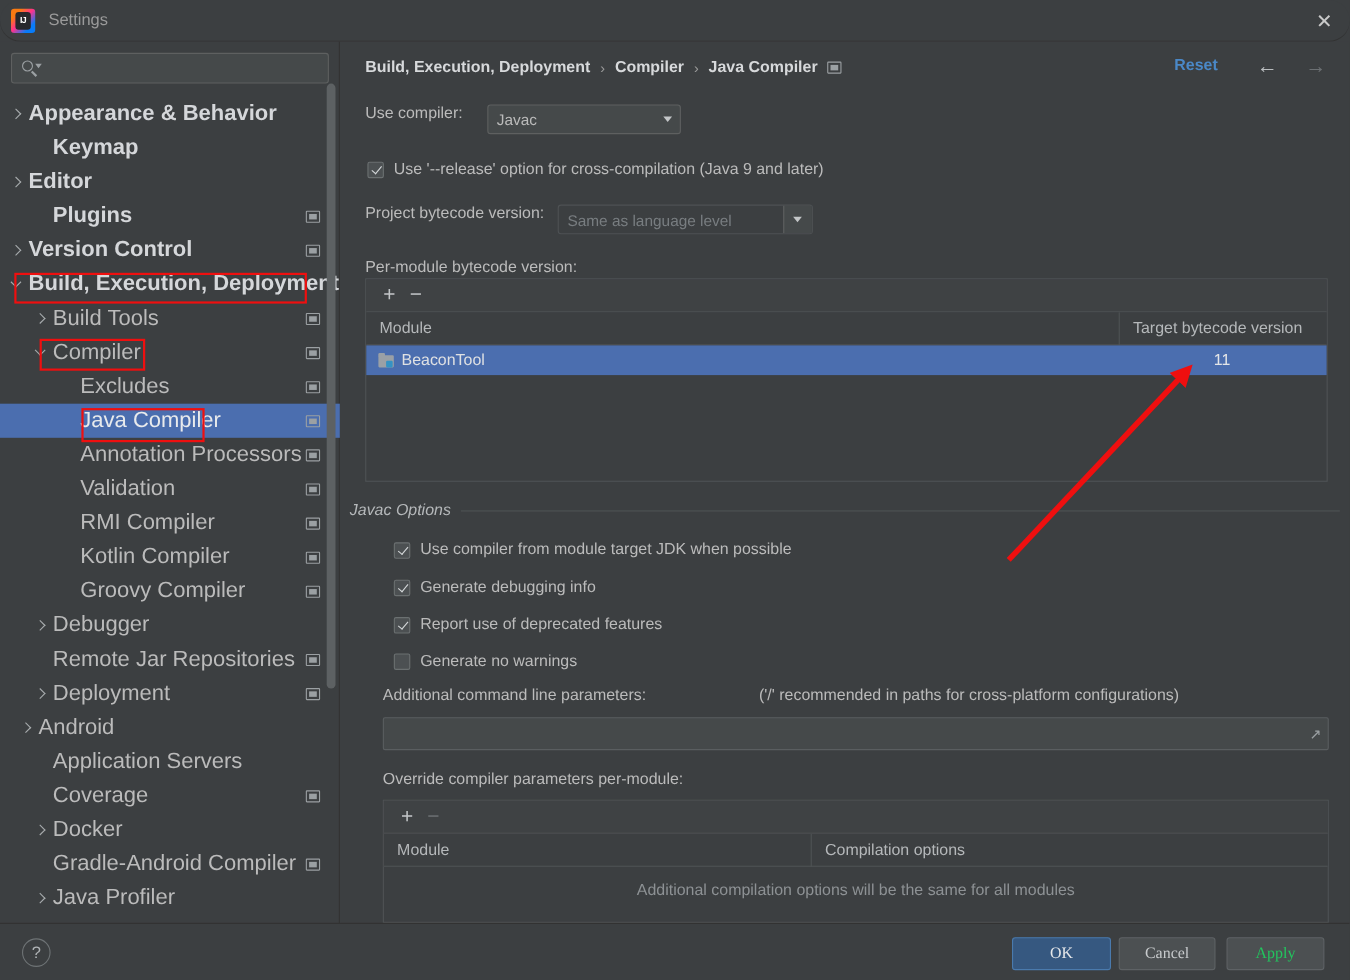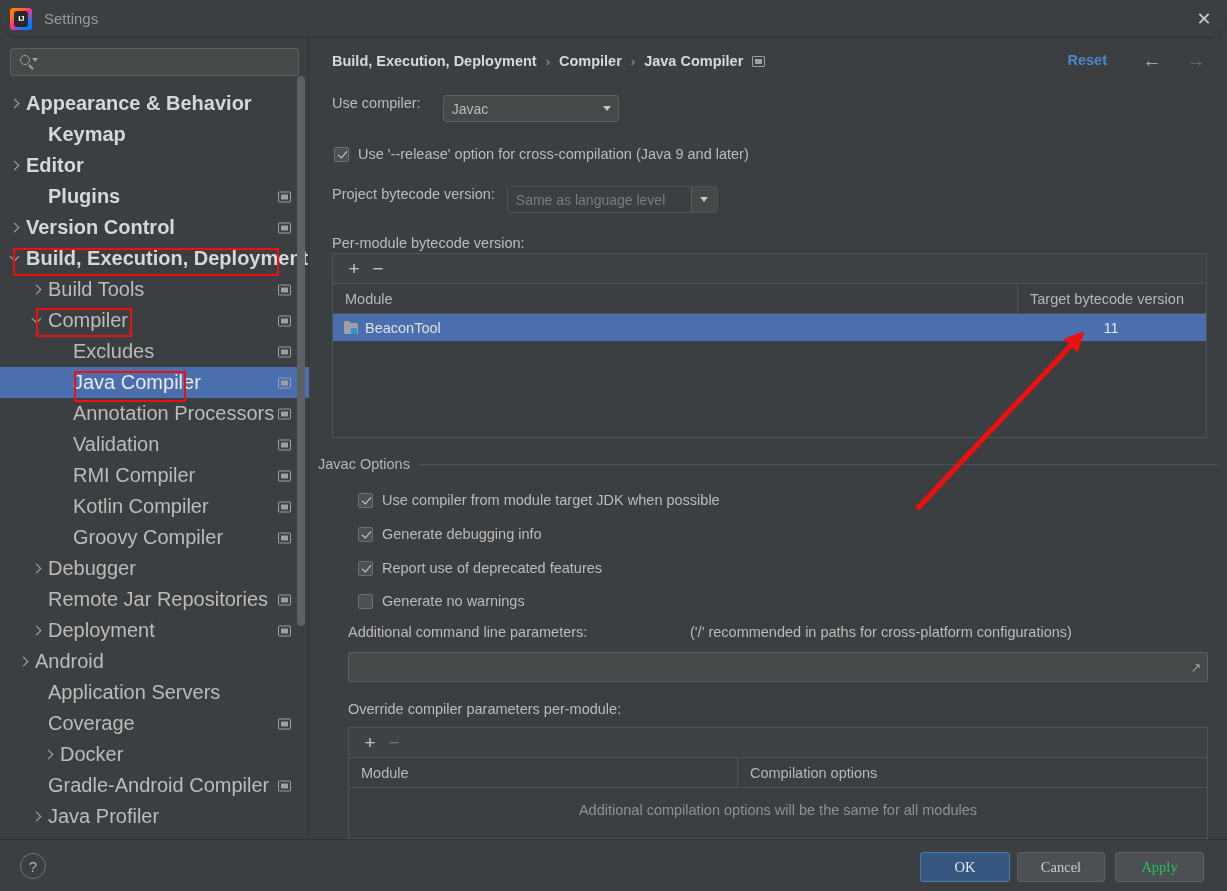--- a/index.html
+++ b/index.html
@@ -175,21 +175,21 @@
   .tr .folder-icon .f2 { position: absolute; left: 0; top: 0; width: 6px; height: 3px;
     background: #9aa0a6; border-radius: 1px 1px 0 0; }
   .tr .folder-icon .f3 { position: absolute; left: 7px; top: 7px; width: 6px; height: 6px;
     background: #3592c4; border-radius: 1px; }
   .tr .cell-name { padding-left: 6px; color: #dfe1e3; font-size: 14.5px; }
   .tr .cell-val { position: absolute; right: 0; width: 190px; text-align: center;
     color: #e3e5e7; font-size: 14.5px; }
   .tbl-empty-msg { color: #8d9194; font-size: 14.5px; text-align: center; padding-top: 14px; }
 
   
-  .group-title { position: absolute; display: flex; align-items: center; width: 100%; }
+  .group-title { position: absolute; display: flex; align-items: center; width: 100%; font-style: italic; }
   .group-title .gt-text { color: #b5b8ba; font-size: 14.5px; white-space: nowrap; padding-right: 9px; }
   .group-title .gt-line { flex: 1; height: 1px; background: #4f5355; }
 
   
   .txtfield {
     position: absolute; background: #45494a; border: 1px solid #5a5e60; border-radius: 2px;
     display: flex; align-items: center; cursor: text;
   }
   .txtfield input {
     flex: 1; background: transparent; border: 0; outline: none; color: #bbbbbb;
@@ -336,21 +336,21 @@
       </div>
       <div class="tree-item" style="padding-left: 30px;">
         <span class="tw "></span>
         <span class="tree-label">Application Servers</span>
       </div>
       <div class="tree-item" style="padding-left: 30px;">
         <span class="tw "></span>
         <span class="tree-label">Coverage</span>
         <span class="mod-icon"></span>
       </div>
-      <div class="tree-item" style="padding-left: 42px;">
+      <div class="tree-item" style="padding-left: 30px;">
         <span class="tw right"></span>
         <span class="tree-label">Docker</span>
       </div>
       <div class="tree-item" style="padding-left: 30px;">
         <span class="tw "></span>
         <span class="tree-label">Gradle-Android Compiler</span>
         <span class="mod-icon"></span>
       </div>
       <div class="tree-item" style="padding-left: 30px;">
         <span class="tw right"></span>
@@ -382,21 +382,21 @@
     </span>
   </div>
 
   <div class="row cb-row" style="left:24px; top:108px;">
     <span class="cb on"></span>
     <span class="lbl">Use '--release' option for cross-compilation (Java 9 and later)</span>
   </div>
 
   <div class="row" style="left:22px; top:148px;">
     <span class="lbl">Project bytecode version:</span>
-    <span class="combo split disabled" style="width:211px; margin-left:12px;">
+    <span class="combo split disabled" style="width:232px; margin-left:12px;">
       <span class="cval">Same as language level</span>
       <span class="carrow"></span>
     </span>
   </div>
 
   <div class="lbl" style="position:absolute; left:22px; top:197px;">Per-module bytecode version:</div>
 
   <div class="tbl" style="left:22px; top:215px; width:875px; height:185px;">
     <div class="tbl-toolbar">
       <span class="tbtn">+</span>

